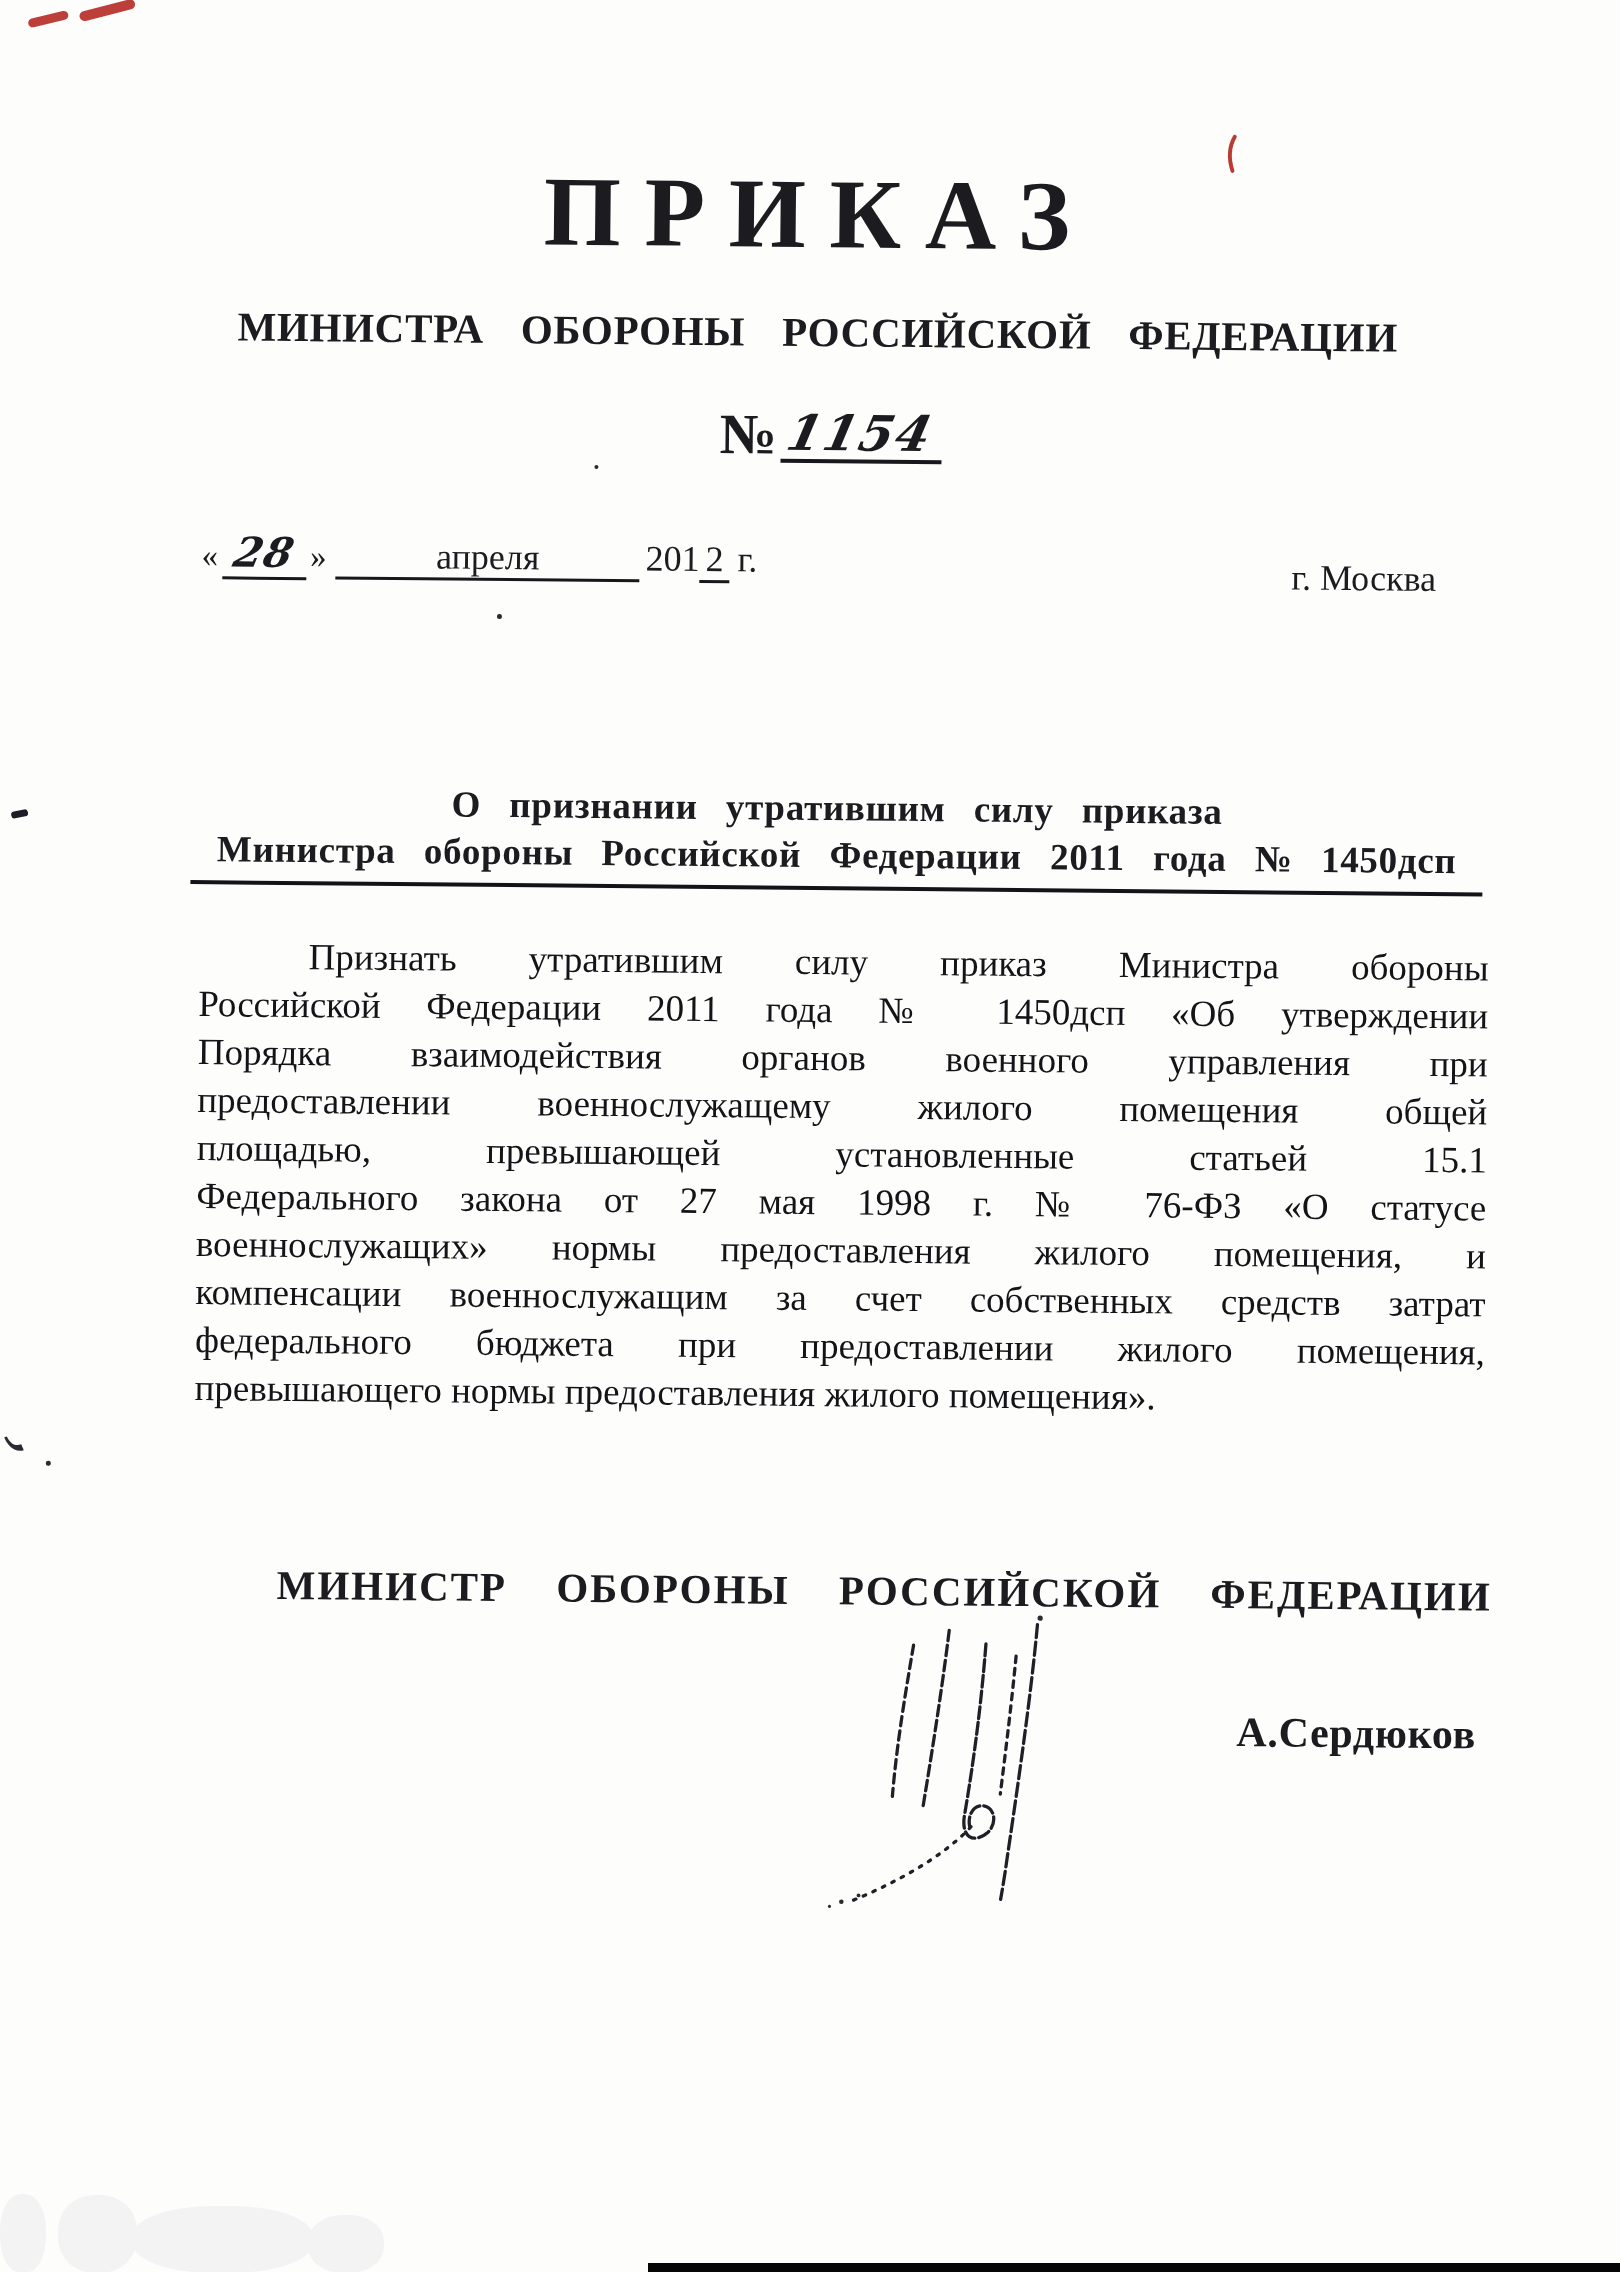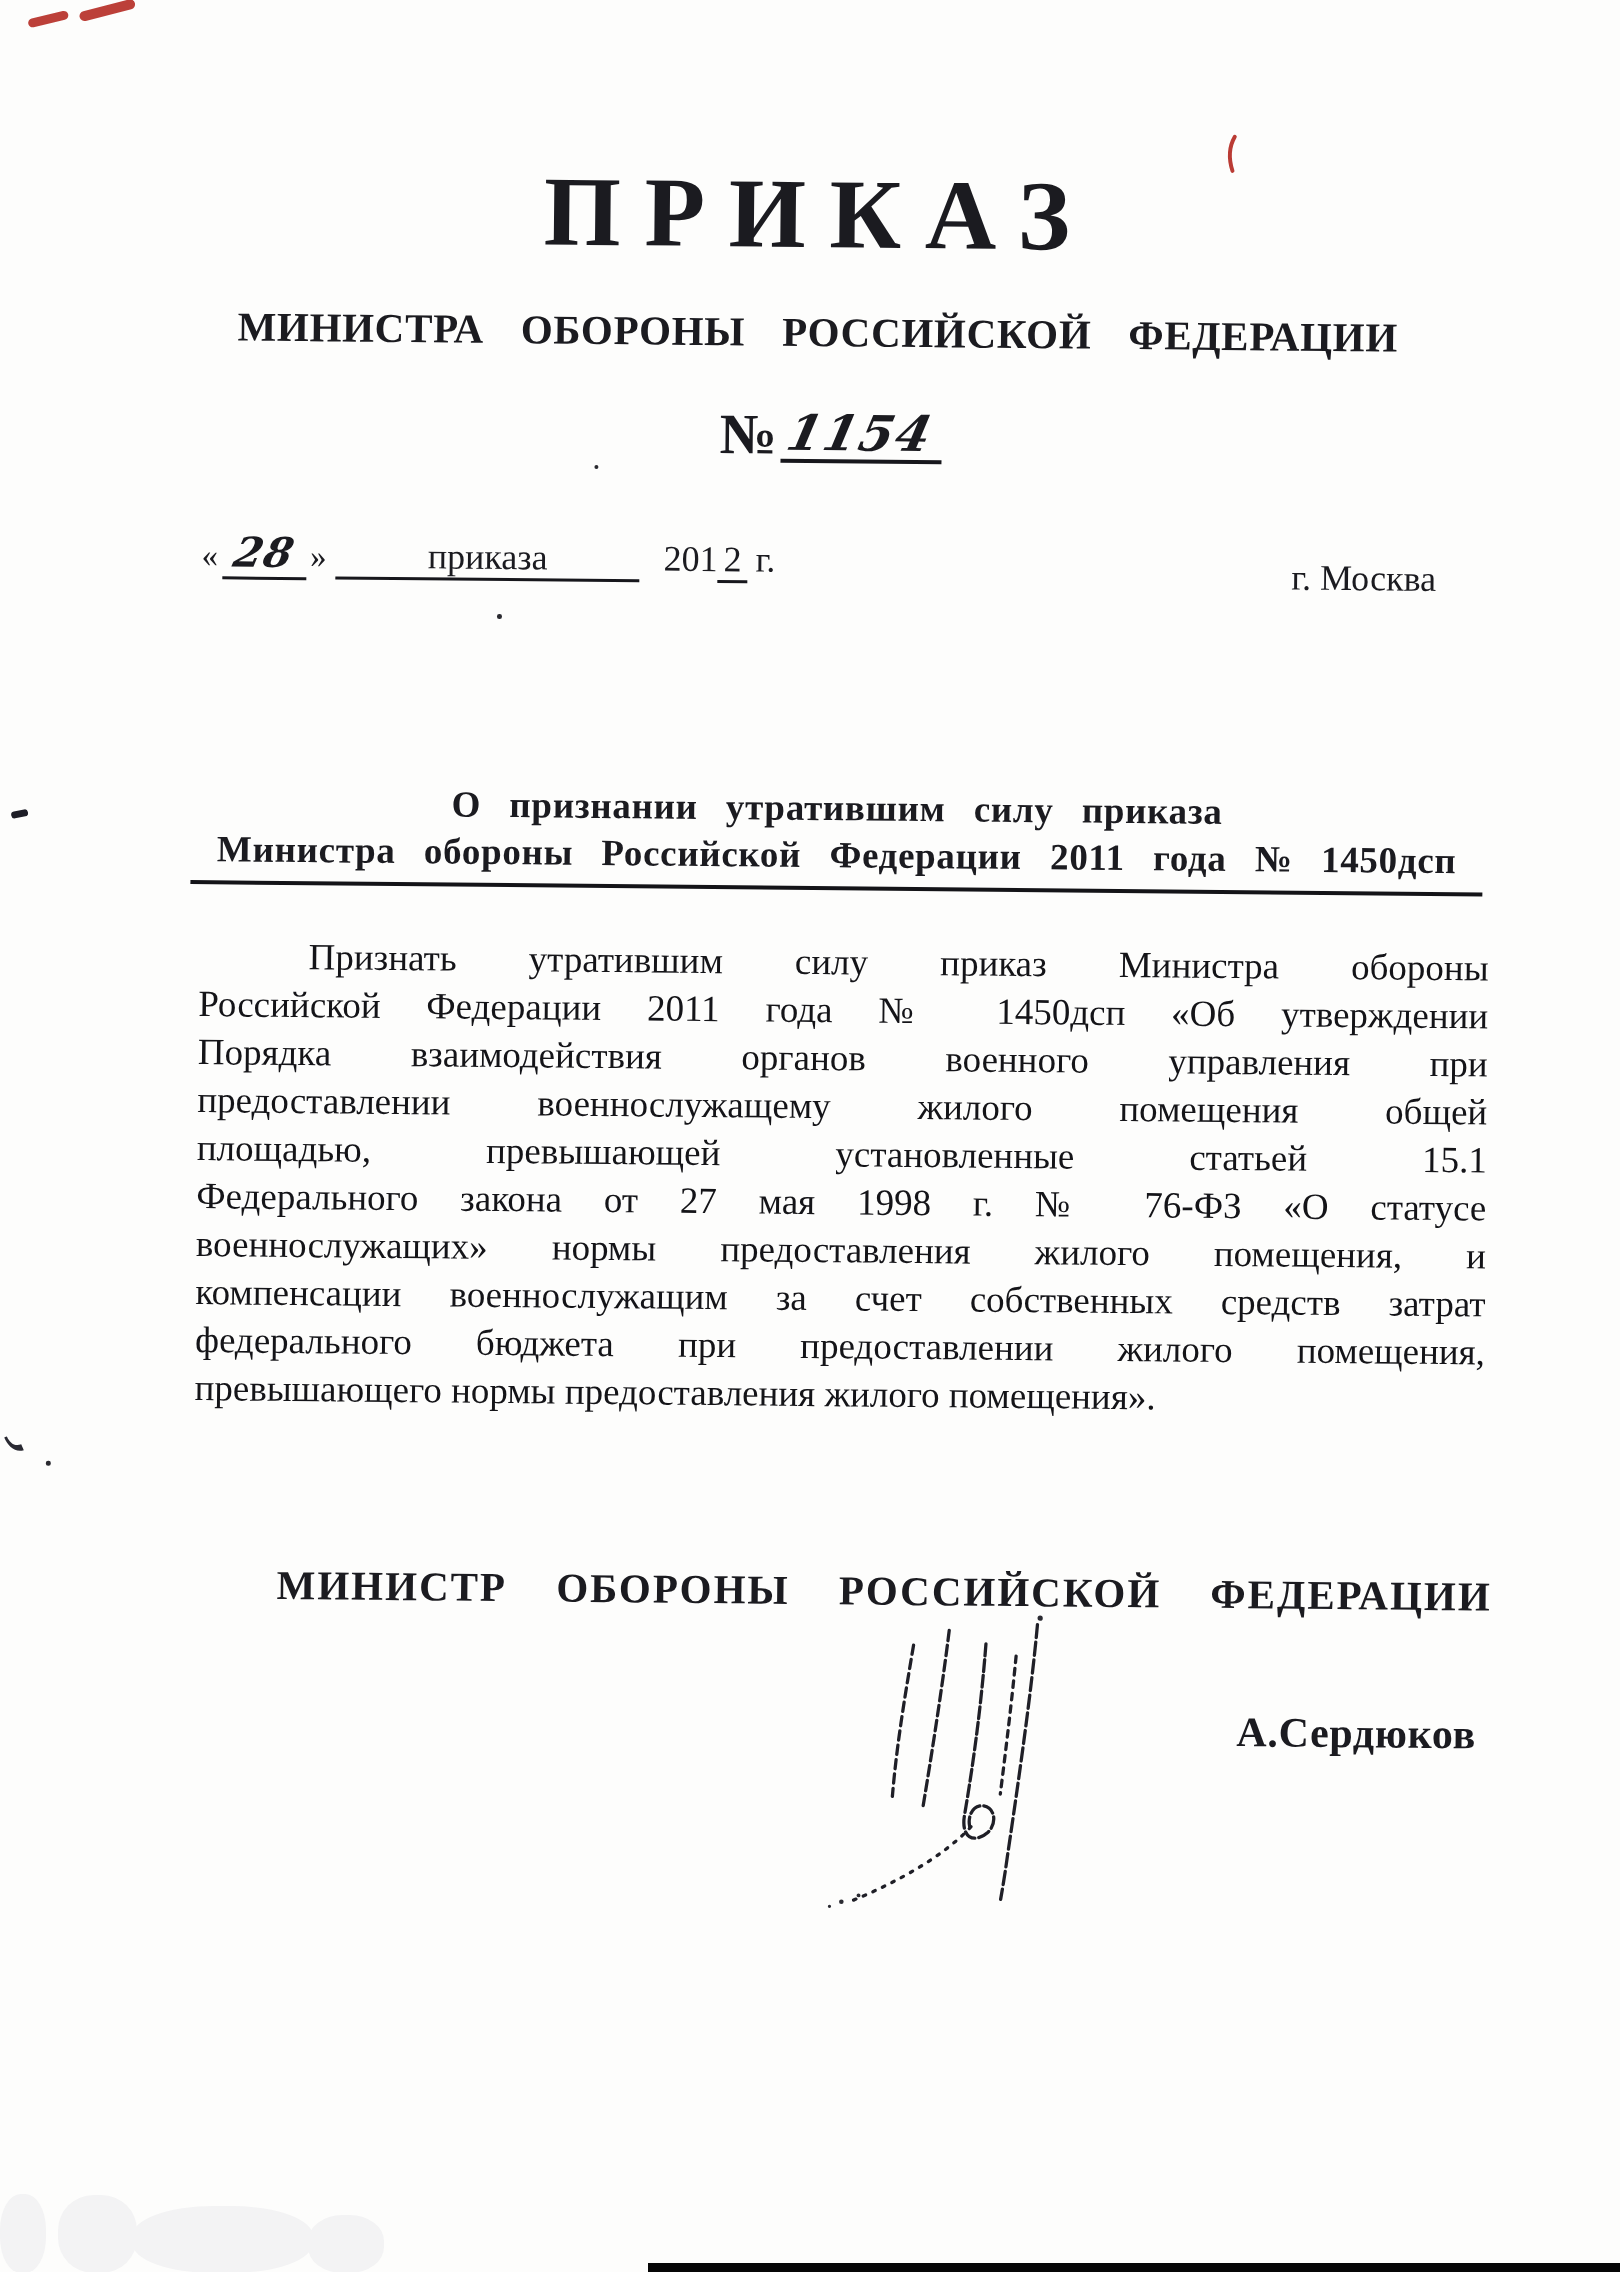--- a/index.html
+++ b/index.html
@@ -56,21 +56,21 @@
   .q { font-size:33px; }
   .day-uline {
     display:inline-block; width:84px; text-align:center;
     border-bottom:3.3px solid #17171c; margin:0 4px;
   }
   .day-value { font-size:41px; letter-spacing:1.3px; }
   .month-uline {
     display:inline-block; width:304px; text-align:center;
     border-bottom:3.3px solid #17171c; margin-left:9.2px;
   }
-  .year-prefix { margin-left:24px; }
+  .year-prefix { margin-left:6px; }
   .year-digit-uline {
     display:inline-block; width:30px; text-align:center;
     border-bottom:3.3px solid #17171c;
   }
   .year-unit { margin-left:8px; }
   .place { left:1286px; top:552px; font-size:36px; }
 
   .subject {
     left:188px; top:784px; width:1292px;
     text-align:center;
@@ -137,21 +137,21 @@
     <span class="num-sign">№</span>
     <span class="num-uline"><span class="handwr num-value">1154</span></span>
   </div>
 
   <div class="abs speck sp1"></div>
 
   <div class="abs date-row">
     <span class="q">«</span>
     <span class="day-uline"><span class="handwr day-value">28</span></span>
     <span class="q">»</span>
-    <span class="month-uline"><span>приказа</span></span>
+    <span class="month-uline"><span>апреля</span></span>
     <span class="year-prefix">201</span>
     <span class="year-digit-uline"><span>2</span></span>
     <span class="year-unit">г.</span>
   </div>
 
   <div class="abs place">г. Москва</div>
 
   <div class="abs speck sp2"></div>
   <div class="abs margin-dash"></div>
 

